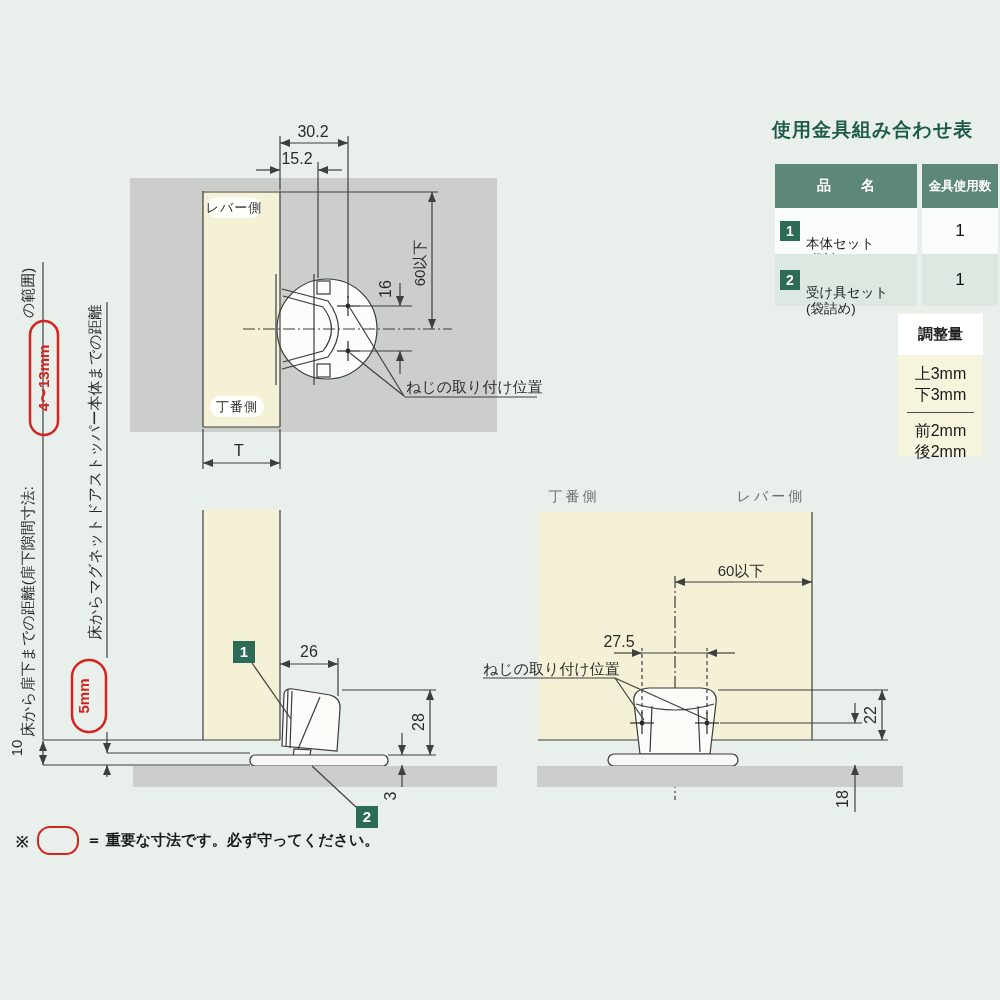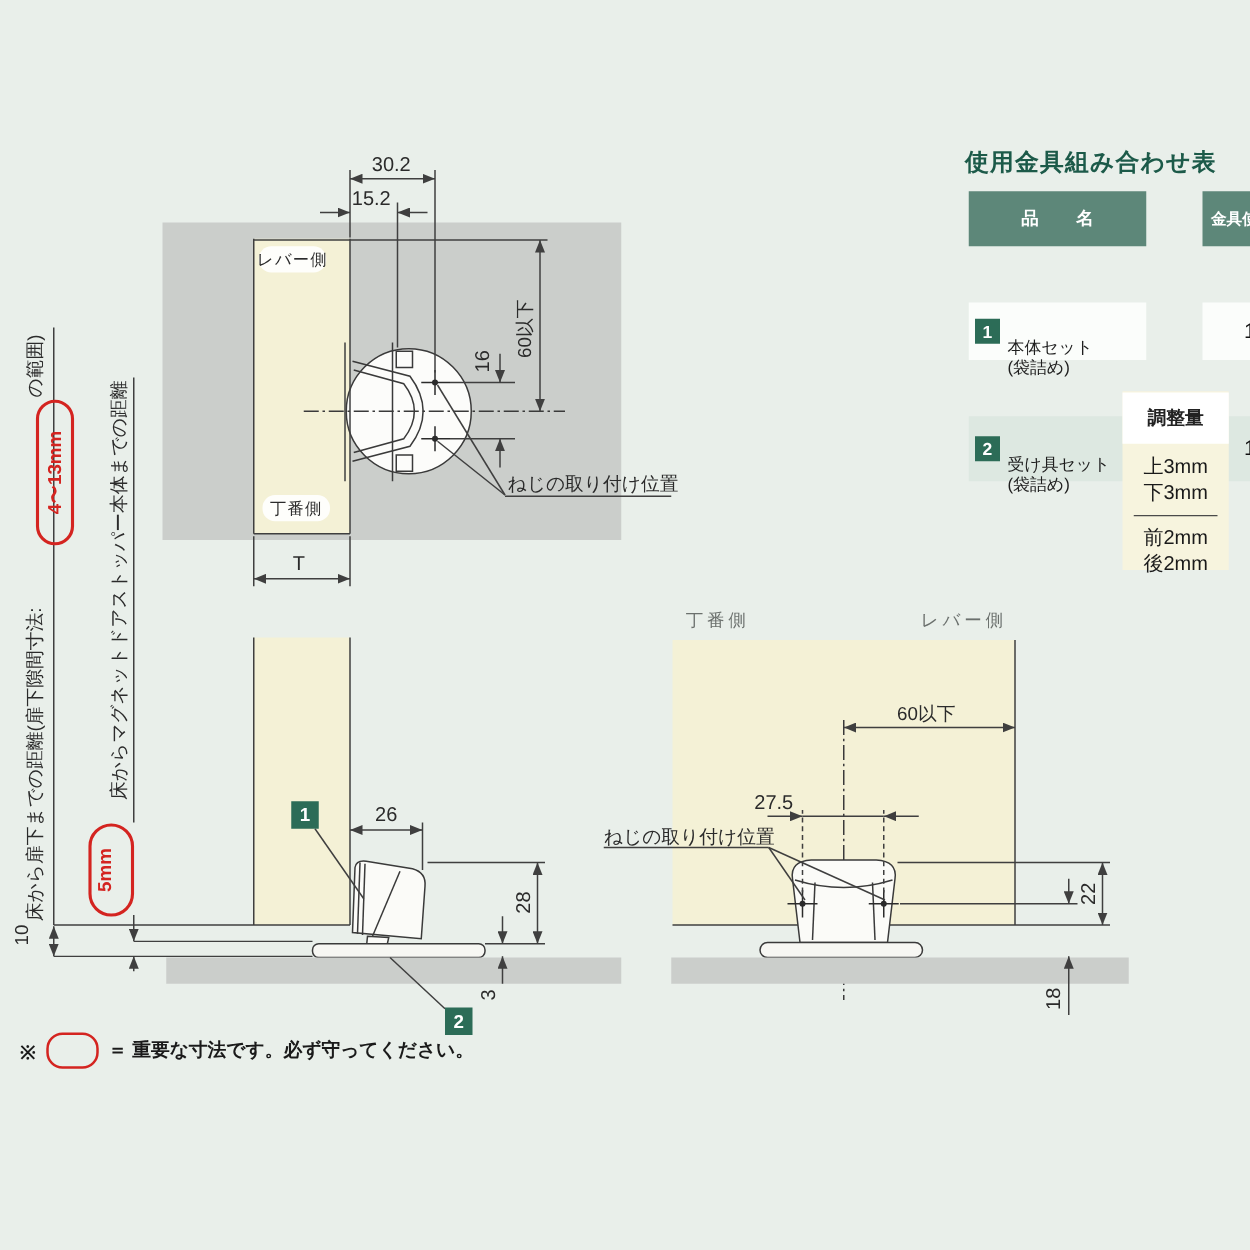--- a/index.html
+++ b/index.html
@@ -11,22 +11,22 @@
   .dimtxt-s{font-size:15px;}
   .calltxt{font-size:15px;}
   .redtxt{fill:#d42420;font-size:15px;font-weight:bold;}
   .vnote{font-size:15px;}
   .pilltxt{font-size:13px;letter-spacing:1px;}
   .graylbl{font-size:14px;fill:#6b706d;letter-spacing:3px;}
   .badge-num{font-size:15px;font-weight:bold;fill:#ffffff;}
 
   .hw-title{position:absolute;left:772px;top:117px;width:240px;
     font-size:19px;font-weight:bold;color:#1c5a49;letter-spacing:1px;}
-  .hw-table{position:absolute;left:775px;top:153px;width:223px;
-    display:grid;grid-template-columns:142px 76px;column-gap:5px;row-gap:0;gap:45px;}
+  .hw-table{position:absolute;left:775px;top:164px;width:223px;
+    display:grid;grid-template-columns:142px 76px;column-gap:5px;row-gap:0;}
   .hw-cell{display:flex;align-items:center;justify-content:center;}
   .hw-head{background:#5d8779;color:#fff;font-weight:bold;height:44px;}
   .hw-head-name{font-size:14px;letter-spacing:8px;padding-left:8px;}
   .hw-head-qty{font-size:12.5px;}
   .hw-row1{background:#fbfdfb;height:46px;}
   .hw-row2{background:#dde8e1;height:52px;}
   .hw-namecell{justify-content:flex-start;padding-left:5px;}
   .hw-badge{width:20px;height:20px;background:#2c6c57;color:#fff;font-weight:bold;
     font-size:14px;display:flex;align-items:center;justify-content:center;
     margin-right:6px;flex:0 0 auto;}

